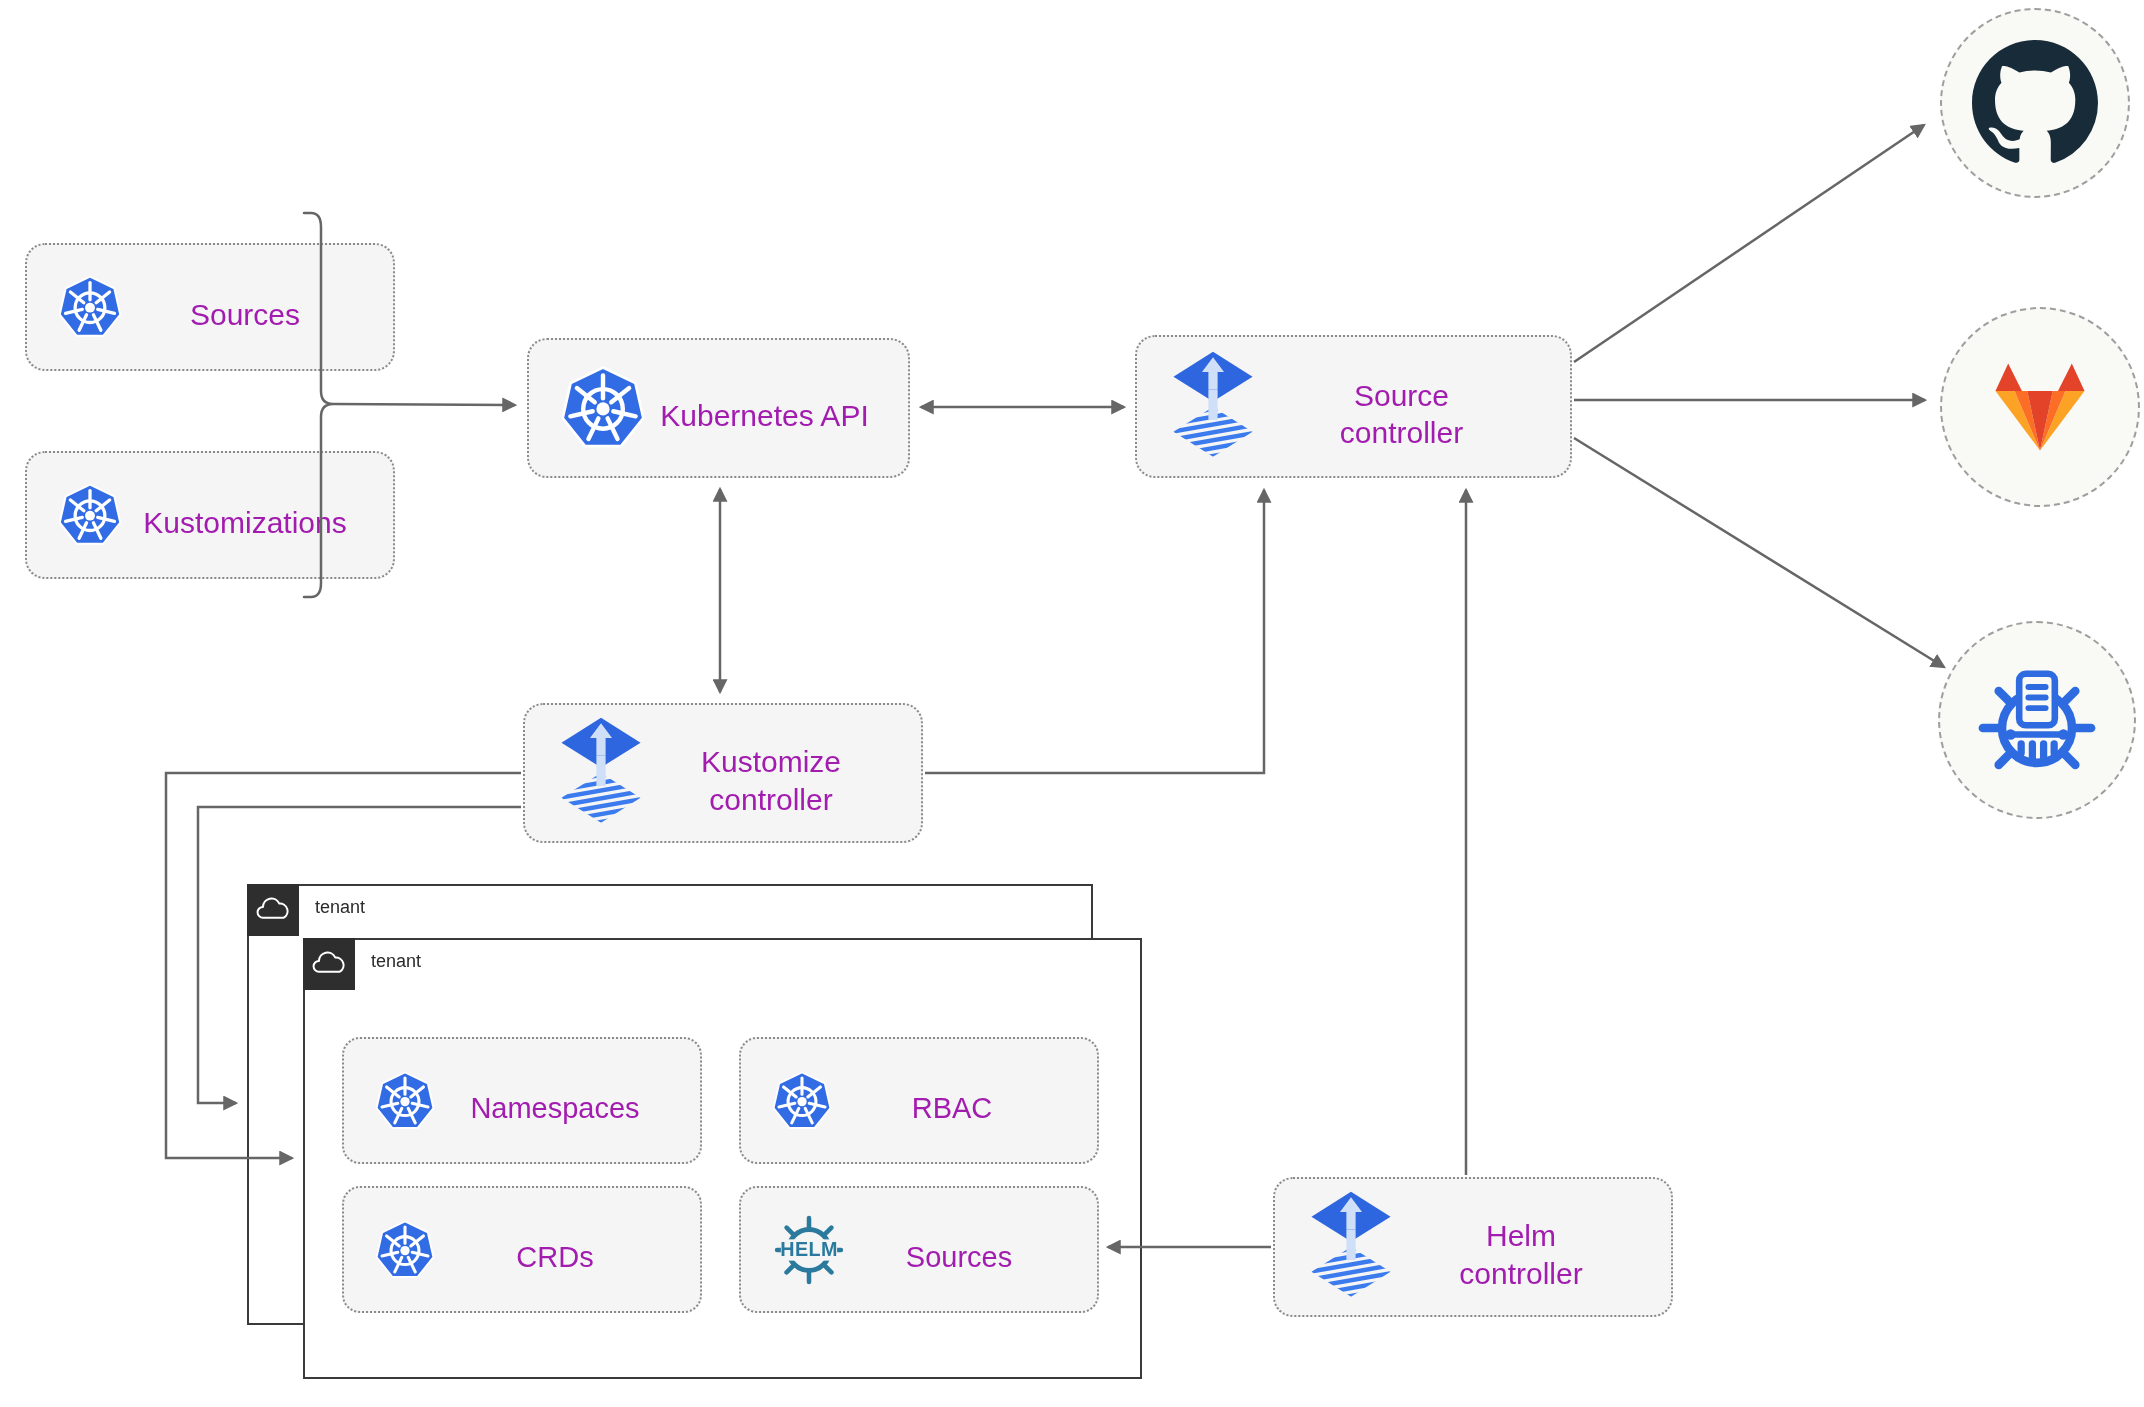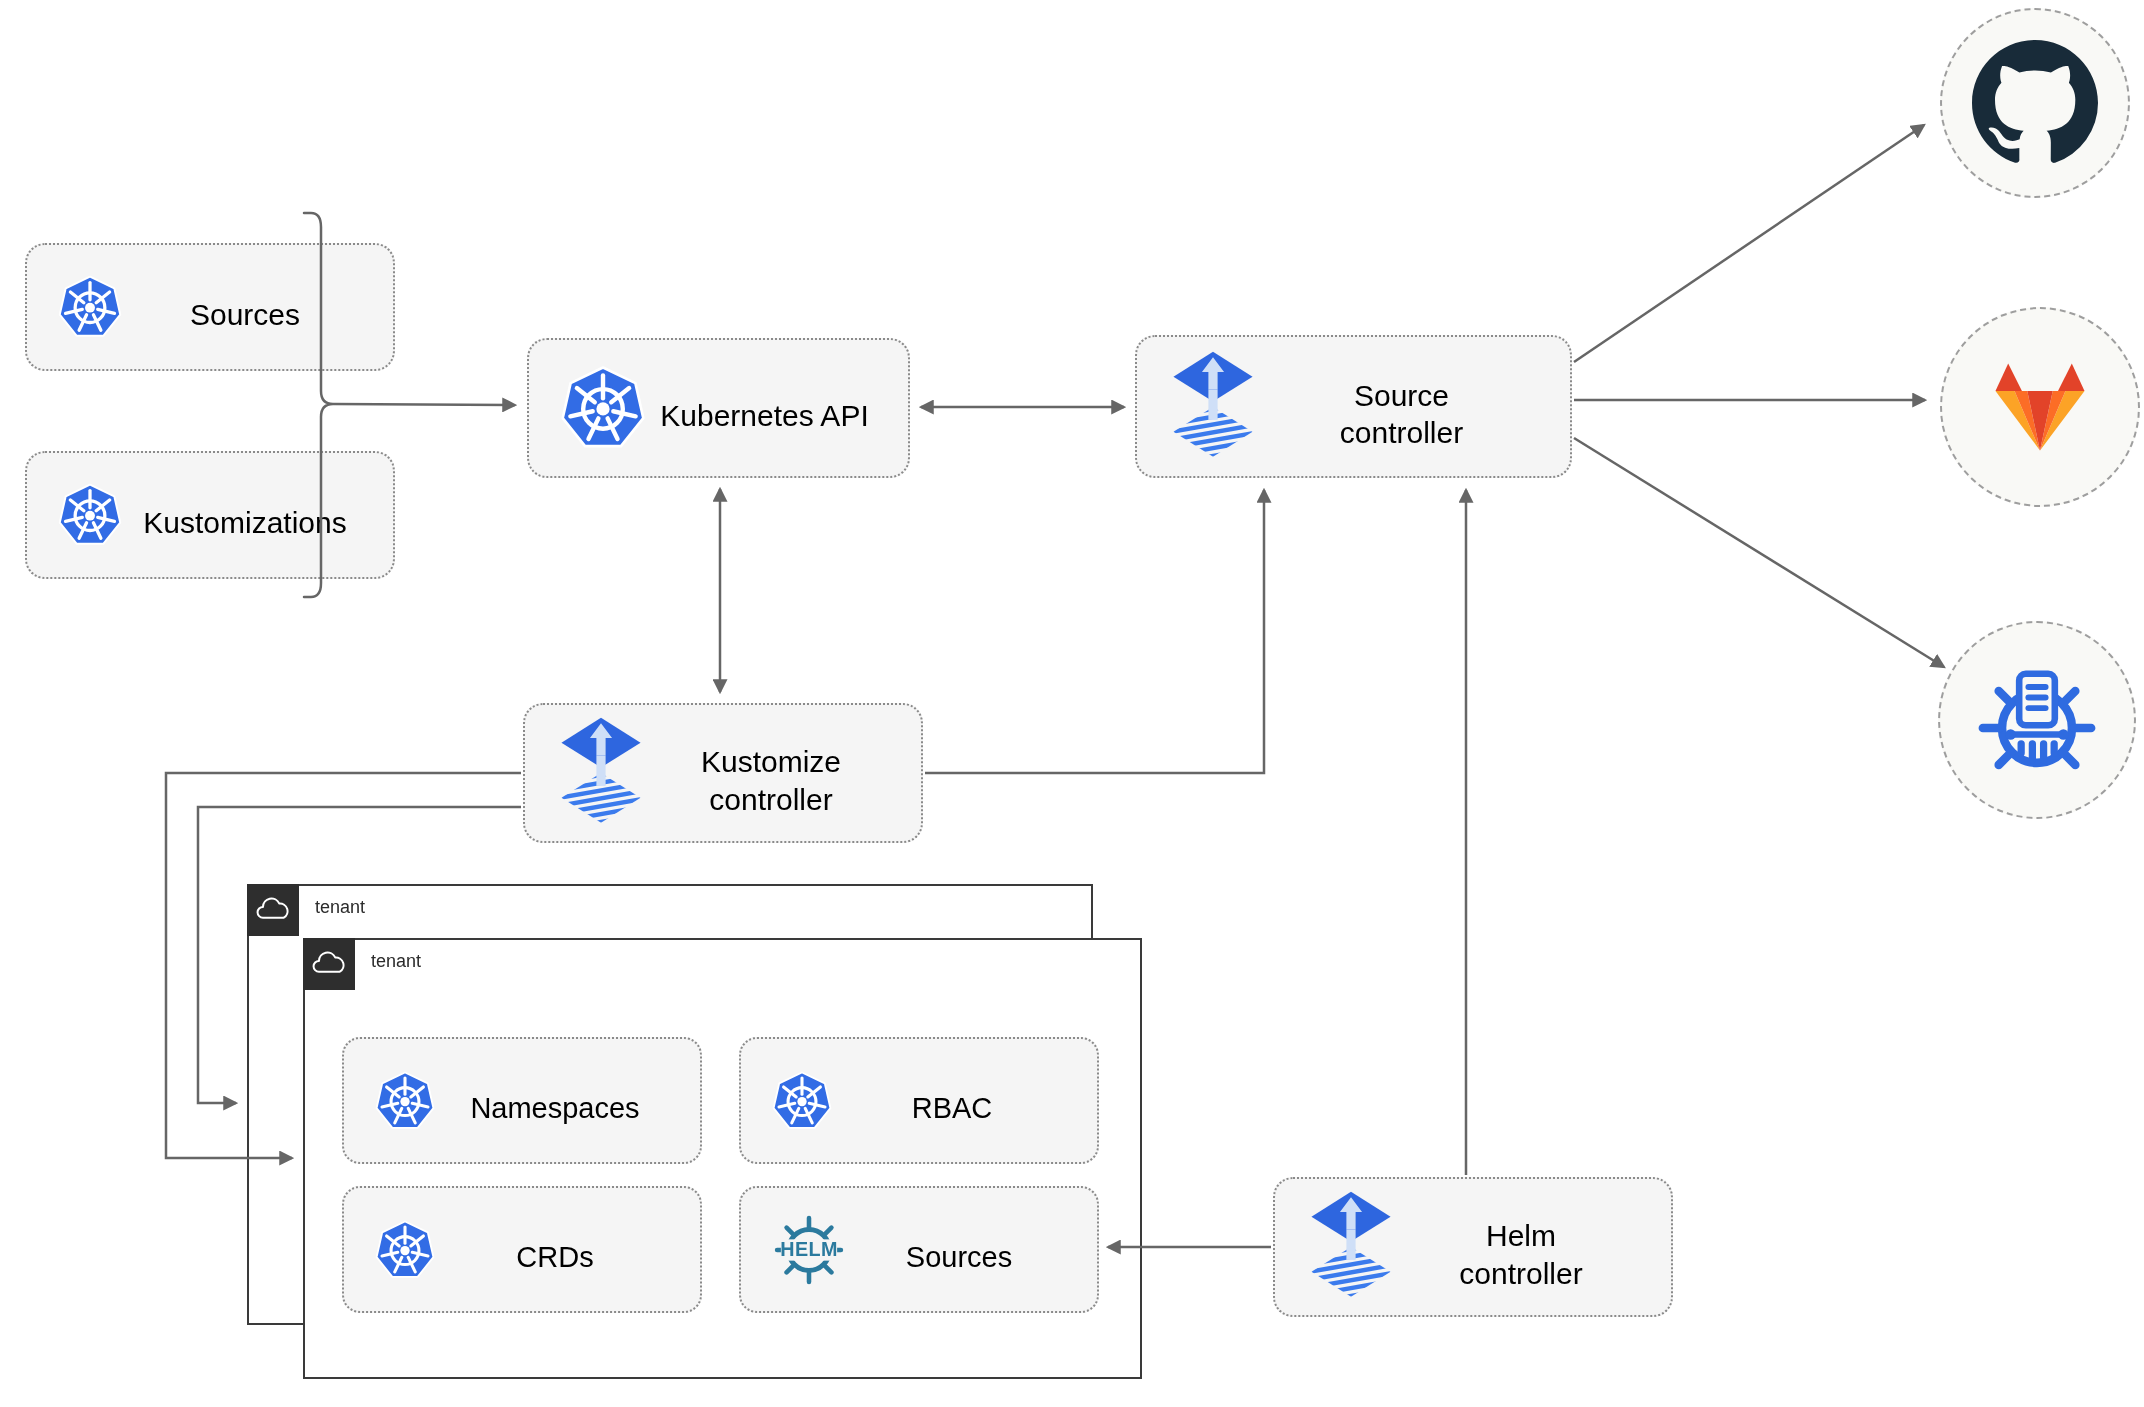--- a/index.html
+++ b/index.html
@@ -5,21 +5,21 @@
   html,body{margin:0;padding:0;background:#ffffff;}
   .stage{position:relative;width:2144px;height:1407px;background:#ffffff;overflow:hidden;
          font-family:"Liberation Sans", sans-serif;}
   svg text{font-family:"Liberation Sans", sans-serif;}
 
   
   .node{position:absolute;display:flex;align-items:center;background:#f5f5f5;
         border:2.5px dotted #8a8a8a;border-radius:20px;box-sizing:border-box;z-index:10;}
   .node .icon{flex:none;margin-left:30px;}
   .node .label{flex:1;display:flex;justify-content:center;align-items:center;
-               padding-right:26px;font-size:30px;color:#000000;line-height:1.25;margin-top:15px;}
+               padding-right:26px;font-size:30px;color:#a21caf;line-height:1.25;margin-top:15px;}
   .node .label-text{text-align:center;}
   .node.wrap .label-text{max-width:170px;}
 
   
   #n-sources        {left:25px;  top:243px; width:370px; height:128px;}
   #n-kustomizations {left:25px;  top:451px; width:370px; height:128px;}
   #n-k8s-api        {left:527px; top:338px; width:383px; height:140px;}
   #n-source-ctrl    {left:1135px;top:335px; width:437px; height:143px;}
   #n-kustomize-ctrl {left:523px; top:703px; width:400px; height:140px;}
   #n-helm-ctrl      {left:1273px;top:1177px;width:400px; height:140px;}

